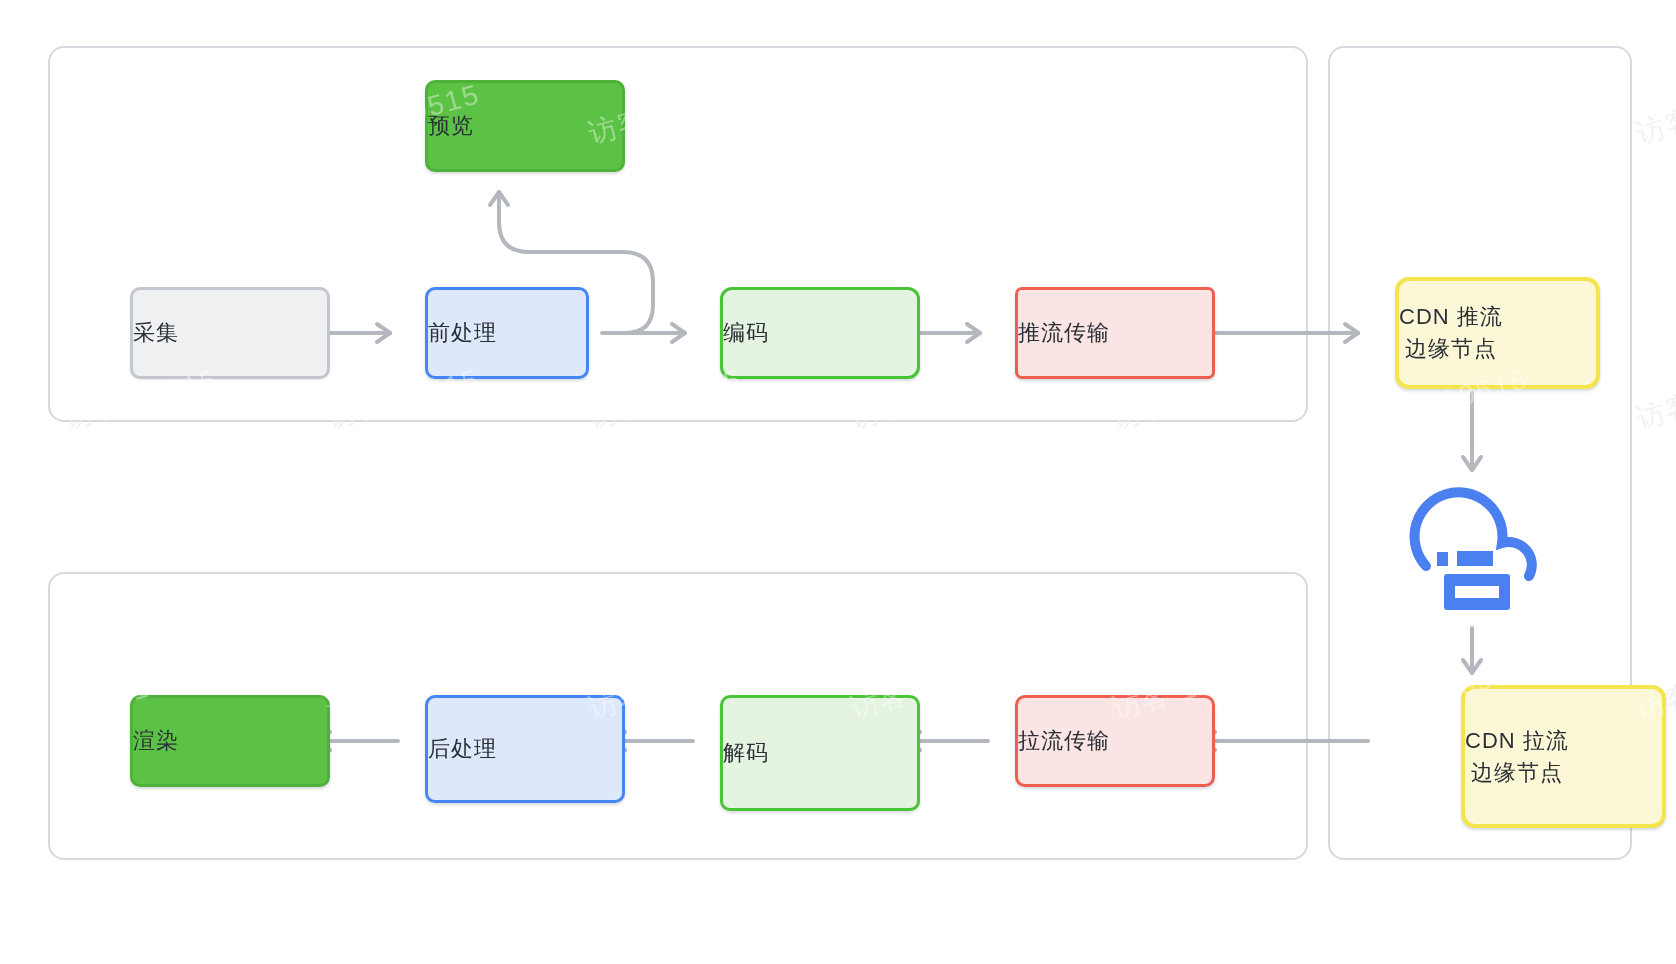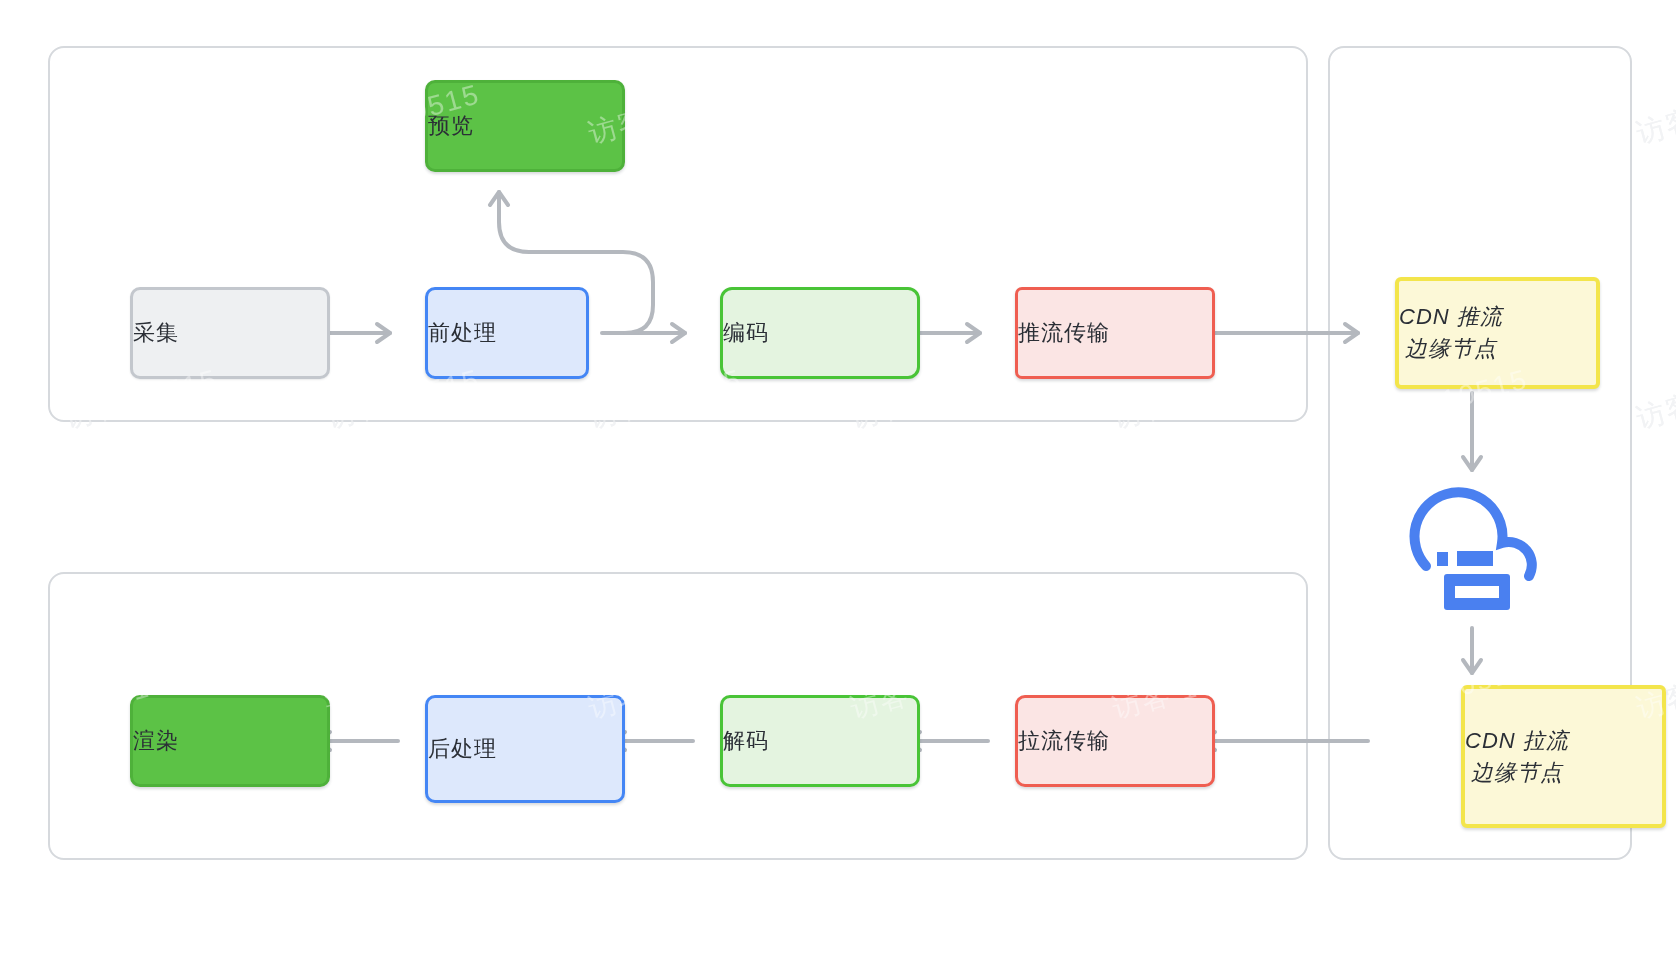--- a/index.html
+++ b/index.html
@@ -29,21 +29,21 @@
     position:absolute; z-index:5; display:flex; align-items:center; justify-content:flex-start;
     border-radius:10px; font-size:22px; letter-spacing:1px;
     box-shadow:0 2px 3px rgba(40,50,60,0.18); box-sizing:border-box; text-align:center;margin-left:25px;
   }
   .node .label{ line-height:1.45; }
   .node.gray{ background:var(--node-gray-bg); border:3px solid var(--node-gray-border); box-shadow:0 1px 2px rgba(40,50,60,0.10); }
   .node.blue{ background:var(--node-blue-bg); border:3px solid var(--node-blue-border); }
   .node.green-solid{ background:var(--node-green-solid-bg); border:3px solid var(--node-green-solid-border); }
   .node.green-light{ background:var(--node-green-light-bg); border:3px solid var(--node-green-light-border); }
   .node.red{ background:var(--node-red-bg); border:3px solid var(--node-red-border); }
-  .node.yellow{ background:var(--node-yellow-bg); border:4px solid var(--node-yellow-border); border-radius:6px;font-style:italic; }
+  .node.yellow{ background:var(--node-yellow-bg); border:4px solid var(--node-yellow-border); border-radius:14px; }
   .wm-layer{ position:absolute; left:0; top:0; width:100%; height:100%; pointer-events:none; }
   .wm-layer.under{ z-index:1; }
   .wm-layer.over{ z-index:9; }
   .wm{
     position:absolute; white-space:nowrap; font-size:28px; letter-spacing:2px;
     transform:rotate(-15deg); transform-origin:left bottom; font-weight:500;
   }
   .wm-layer.under .wm{ color:var(--watermark); }
   .wm-layer.over .wm{ color:rgba(255,255,255,0.40); }
   .cloud-icon{ position:absolute; z-index:6; }
@@ -136,21 +136,21 @@
   <div class="node yellow" style="left:1436px;top:685px;width:205px;height:143px;">
     <span class="label">
       <span>CDN 拉流</span><br>
       <span>边缘节点</span>
     </span>
   </div>
 
   <div class="node red" style="left:990px;top:695px;width:200px;height:92px;">
     <span class="label">拉流传输</span>
   </div>
-  <div class="node green-light" style="left:695px;top:695px;width:200px;height:92px;">
+  <div class="node green-light" style="left:695px;top:695px;width:200px;height:116px;">
     <span class="label">解码</span>
   </div>
   <div class="node blue" style="left:400px;top:695px;width:200px;height:108px;">
     <span class="label">后处理</span>
   </div>
   <div class="node green-solid" style="left:105px;top:695px;width:200px;height:92px;">
     <span class="label">渲染</span>
   </div>
 
   <div class="wm-layer over">

